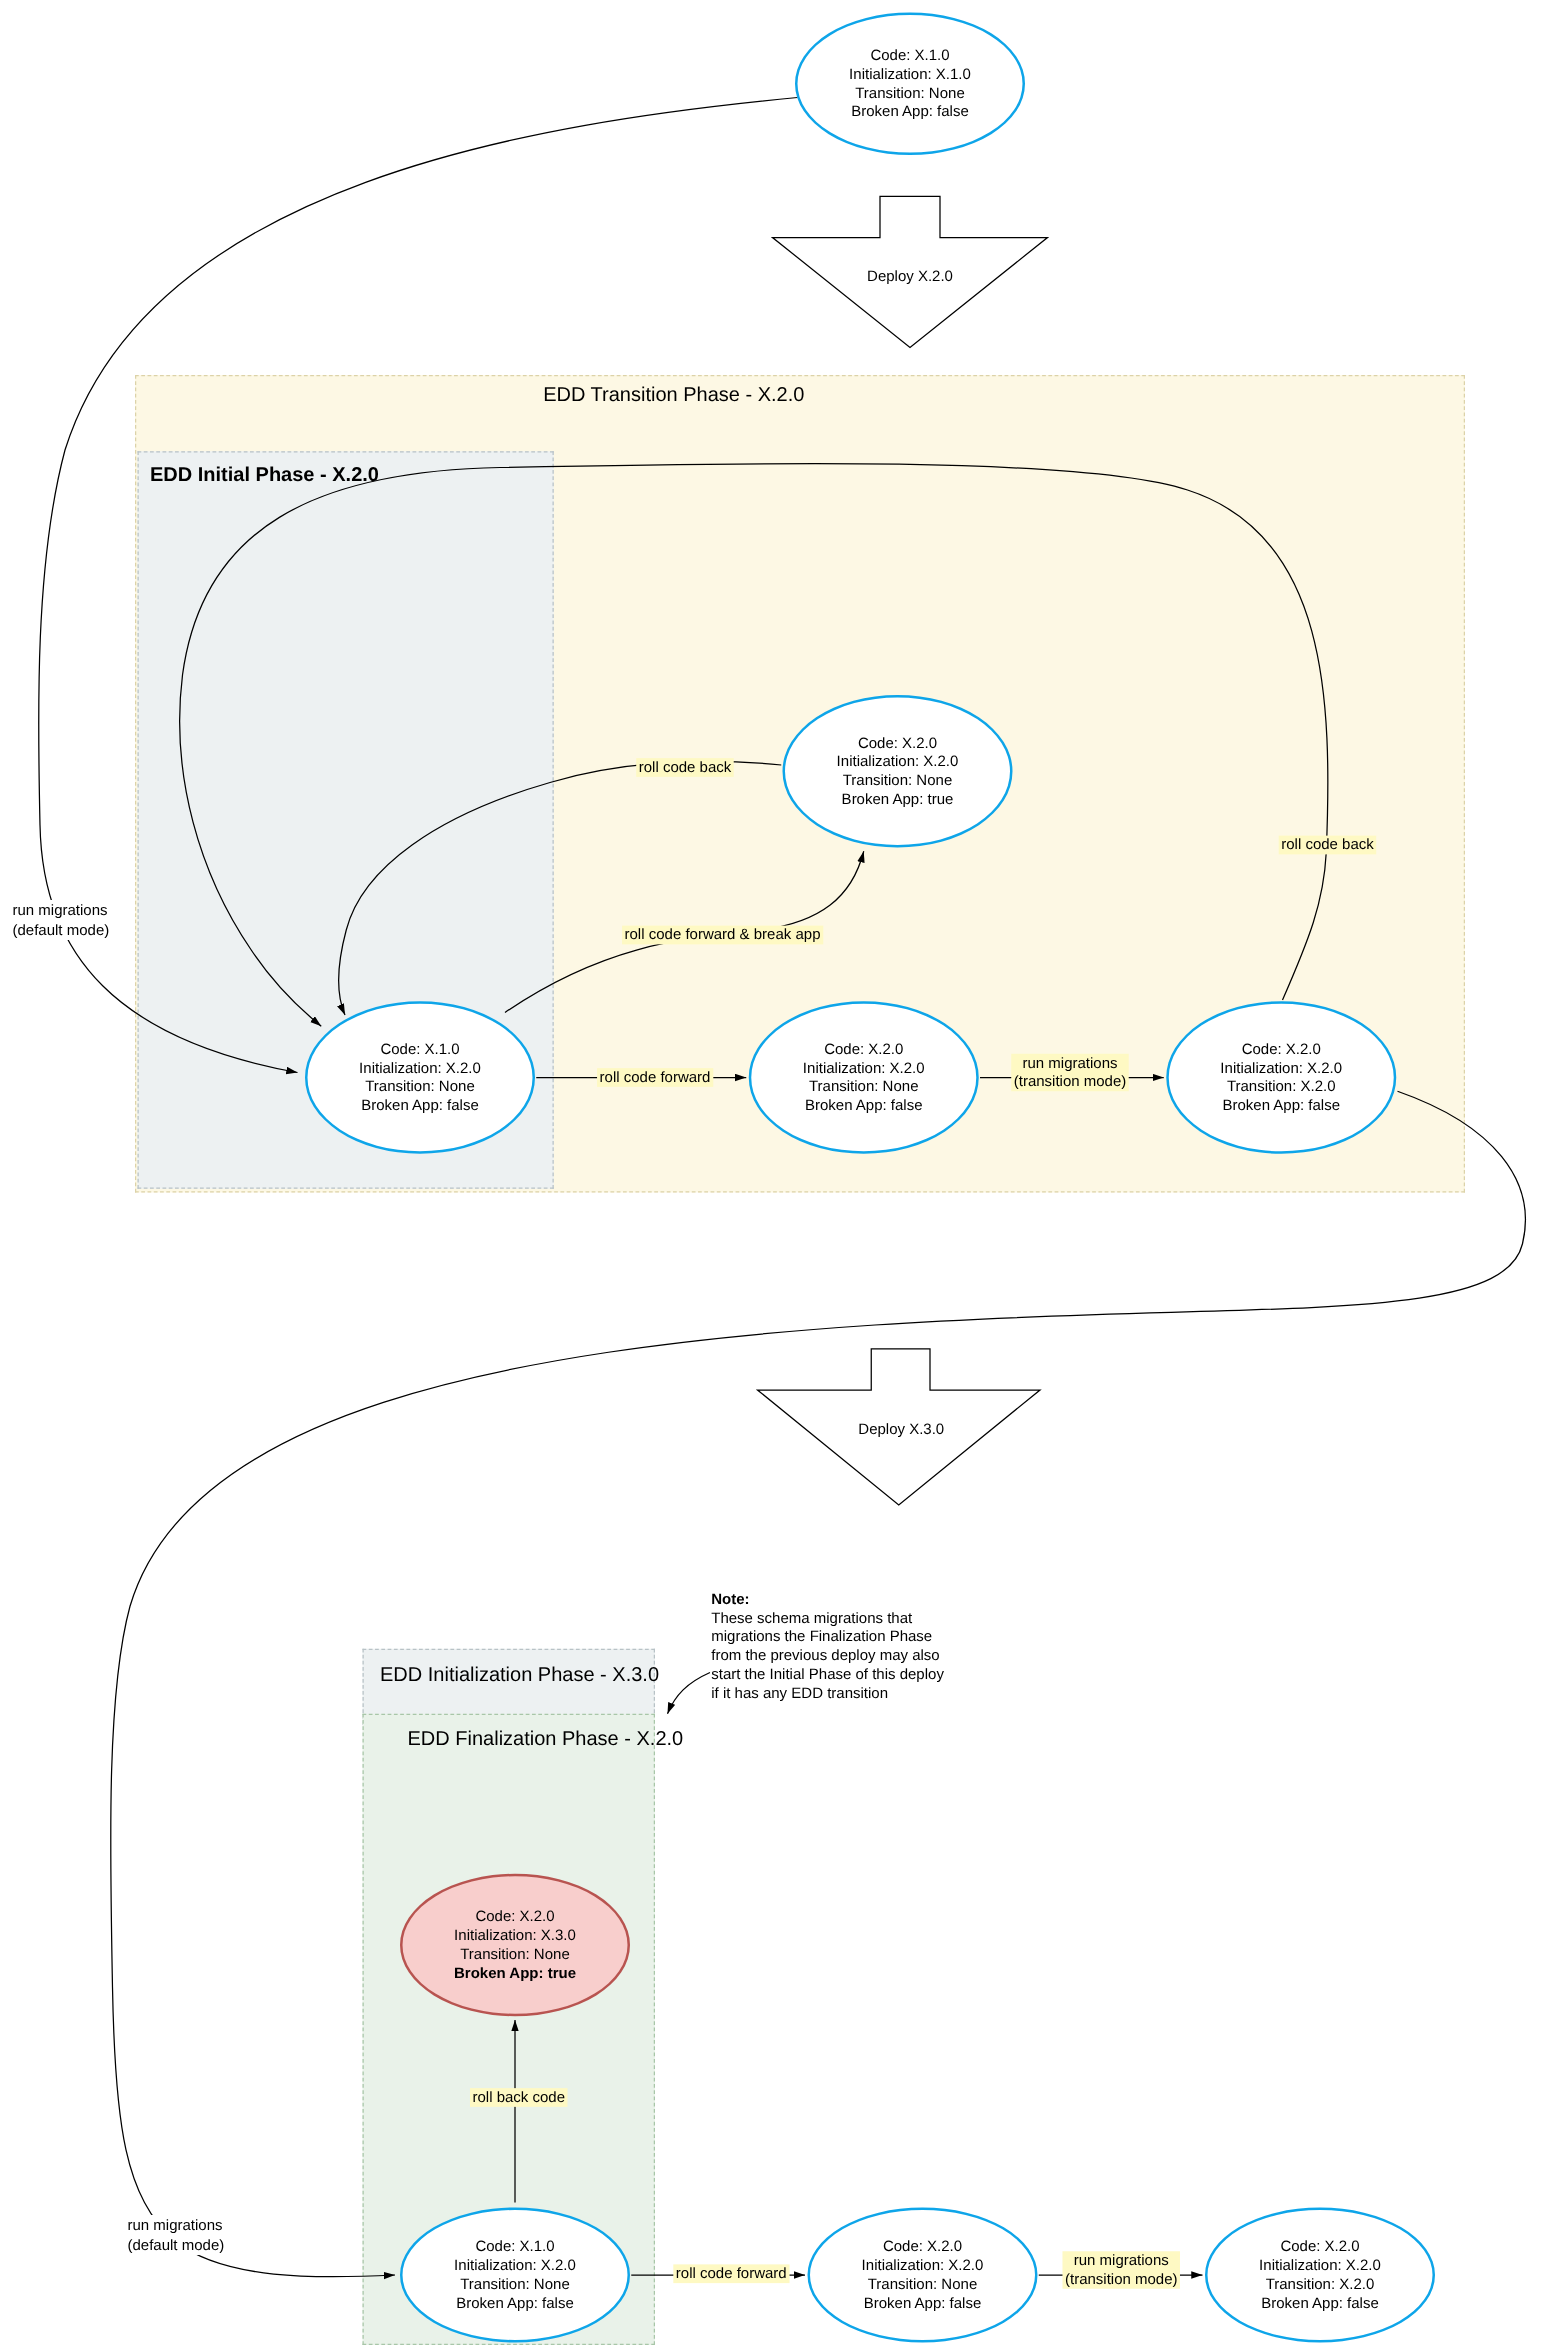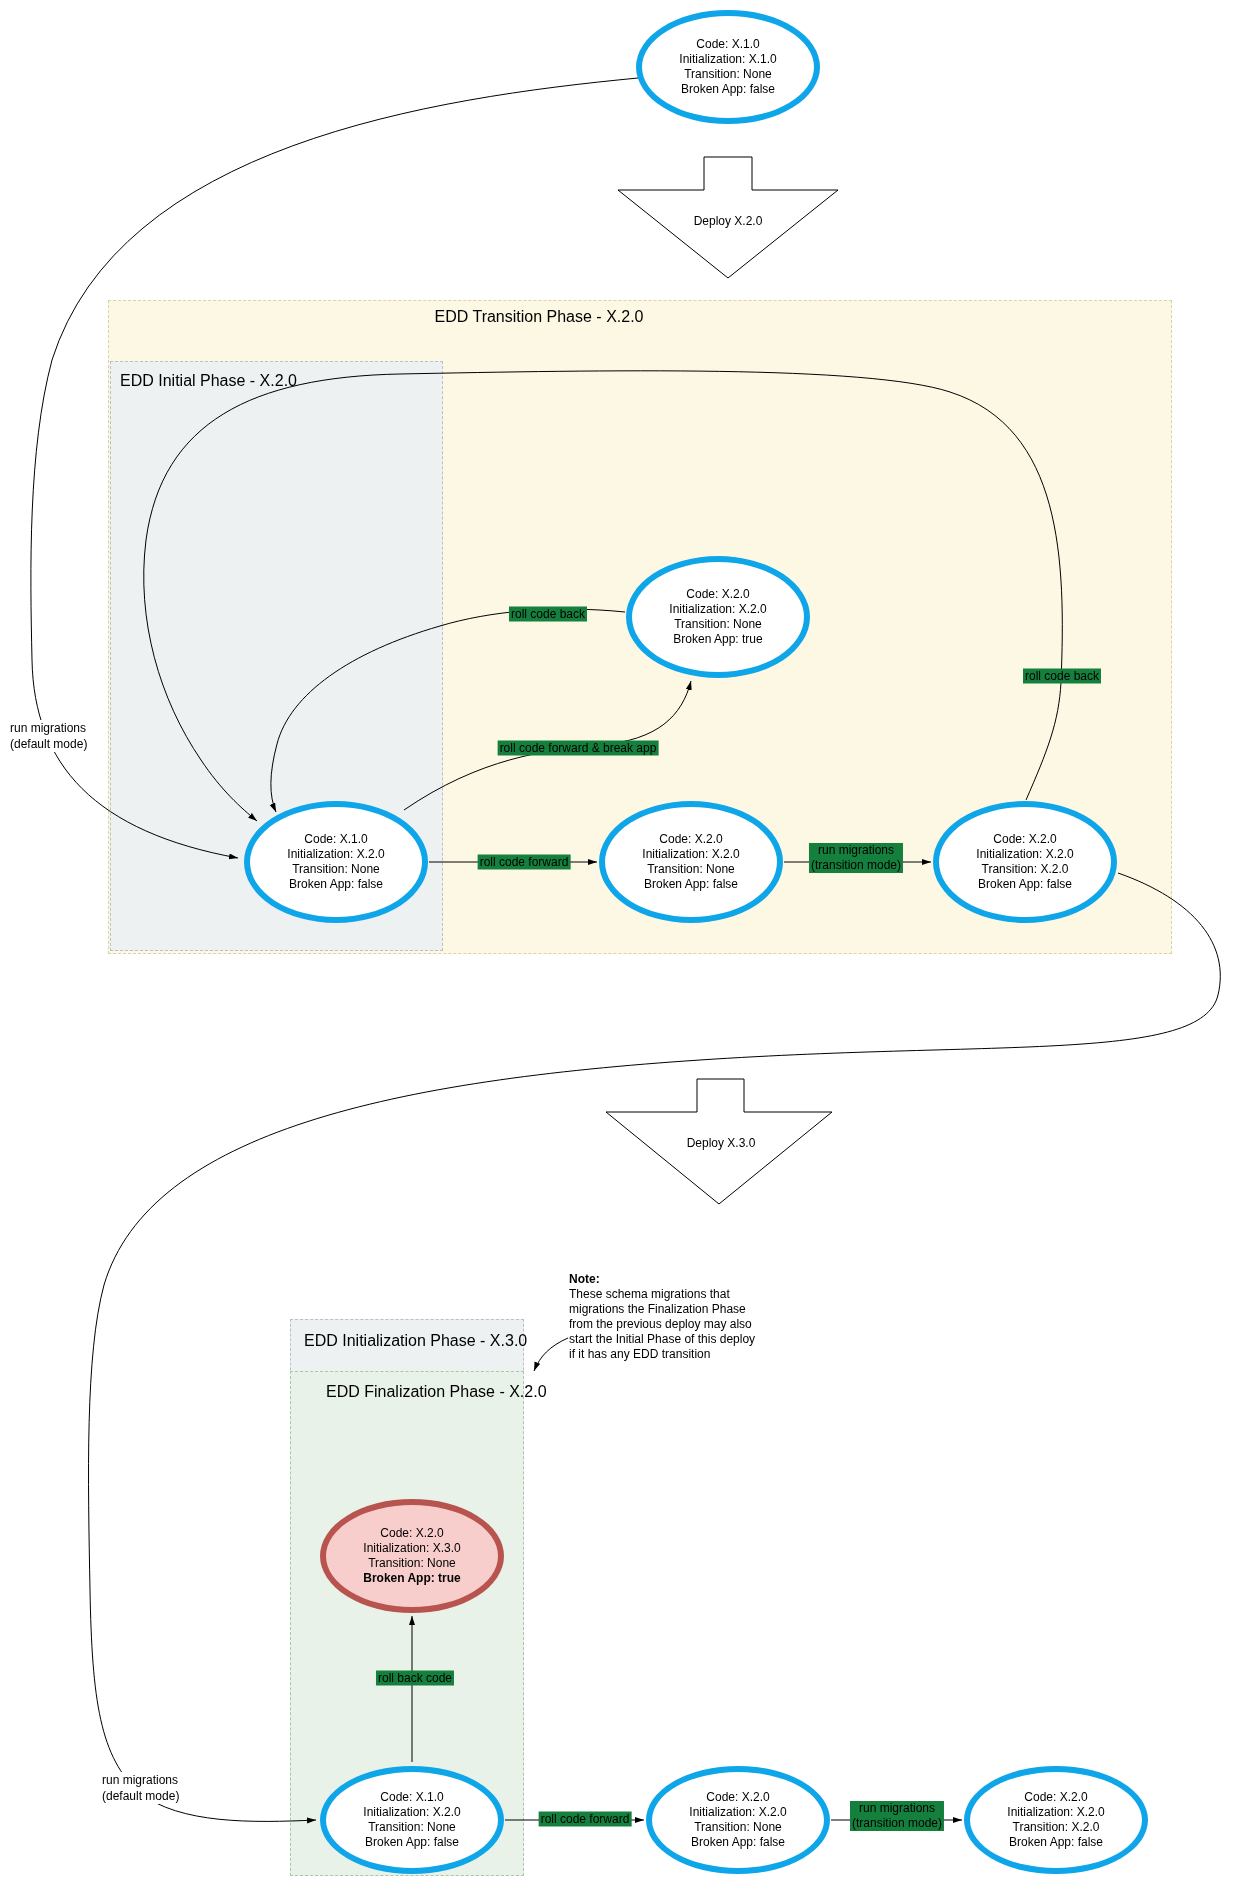--- a/index.html
+++ b/index.html
@@ -11,49 +11,49 @@
   .box{position:absolute;border:1px dashed #999;box-sizing:border-box;}
   .box.yellow{background:var(--transition-fill,#fdf8e4);border-color:var(--transition-border,#dcd2a8);}
   .box.gray{background:var(--initial-fill,#edf1f2);border-color:var(--initial-border,#b8c2c6);}
   .box.green{background:var(--finalization-fill,#e9f2e9);border-color:var(--finalization-border,#a8c6a8);}
   .box-title{position:absolute;white-space:nowrap;font-size:16px;}
   .box-title.centered{transform:translateX(-50%);}
   svg.edges{position:absolute;left:0;top:0;pointer-events:none;}
   svg.edges path.edge{fill:none;stroke:var(--edge-color,#000);stroke-width:1;}
   svg.edges path.block-arrow{fill:#fff;stroke:#000;stroke-width:1;}
   .node{
-    position:absolute;background:var(--node-fill,#fff);border:6px solid #0ea5e9;border-radius:50%;
+    position:absolute;background:var(--node-fill,#fff);border:2px solid #0ea5e9;border-radius:50%;
     display:flex;flex-direction:column;align-items:center;justify-content:center;
     text-align:center;line-height:15px;box-sizing:border-box;
   }
   .node.broken{background:var(--broken-fill,#f8cecc);border-color:var(--broken-border,#b85450);}
   .node span{display:block;}
   .b{font-weight:bold;}
   .edge-label{
-    position:absolute;transform:translate(-50%,-50%);background:#15803d;
+    position:absolute;transform:translate(-50%,-50%);background:#fef9c3;
     padding:0 2px;text-align:center;line-height:15px;white-space:nowrap;
   }
   .edge-label-left{
     position:absolute;background:#fff;padding:0 2px;text-align:left;
     line-height:16px;white-space:nowrap;
   }
   .deploy-label{
     position:absolute;transform:translate(-50%,-50%);white-space:nowrap;text-align:center;
   }
   .note{position:absolute;width:218px;line-height:15px;}
 </style>
 </head>
 <body>
 
 <div class="canvas">
 
   <div class="box yellow" style="left:108px;top:300px;width:1064px;height:654px;">
     <div class="box-title centered" style="left:430px;top:7px;">EDD Transition Phase - X.2.0</div>
   </div>
-  <div class="box gray" style="left:110px;top:361px;width:333px;height:590px;">
+  <div class="box gray" style="left:110px;top:361px;width:333px;height:590px;font-weight:bold;">
     <div class="box-title" style="left:9px;top:10px;">EDD Initial Phase - X.2.0</div>
   </div>
 
   <div class="box gray" style="left:290px;top:1319px;width:234px;height:61px;">
     <div class="box-title" style="left:13px;top:12px;">EDD Initialization Phase - X.3.0</div>
   </div>
   <div class="box green" style="left:290px;top:1371px;width:234px;height:505px;">
     <div class="box-title" style="left:13px;top:11px;margin-left:22px;">EDD Finalization Phase - X.2.0</div>
   </div>
 

